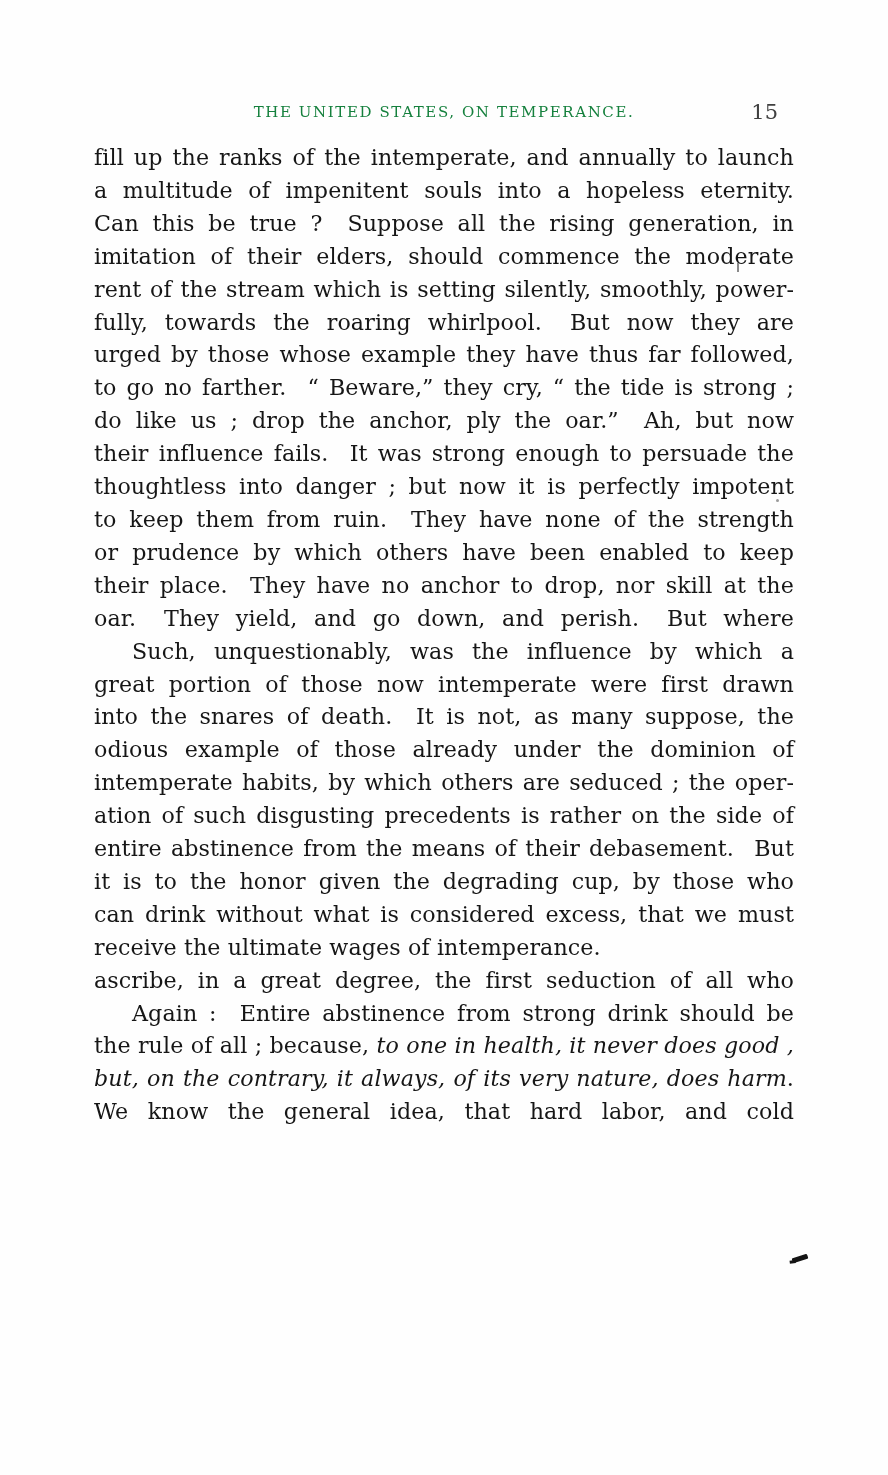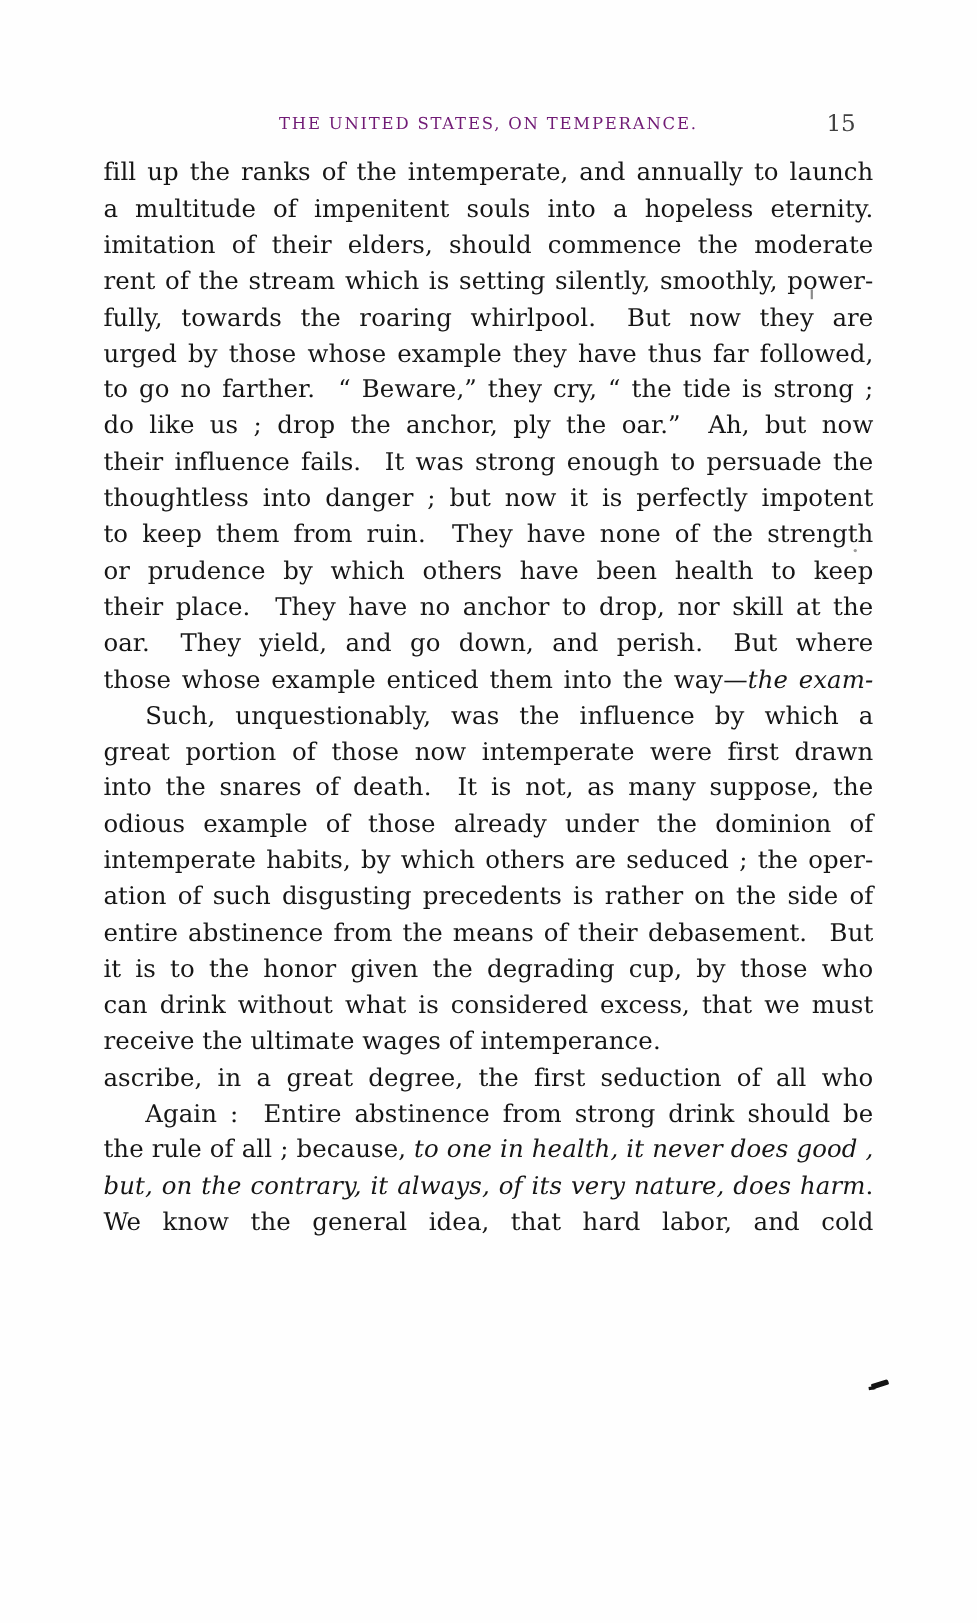--- a/index.html
+++ b/index.html
@@ -18,21 +18,21 @@
     left: 94px;
     width: 700px;
     height: 30px;
   }
   .running-title {
     position: absolute;
     left: 0; right: 0;
     text-align: center;
     font-size: 15px;
     letter-spacing: 1.6px;
-    color: #701a75;
+    color: #15803d;
     top: 3px;
   }
   .page-number {
     position: absolute;
     right: 16px;
     top: 0;
     font-size: 21px;
     color: #404040;
   }
   .text-body {
@@ -93,33 +93,33 @@
 
 <div class="page">
   <div class="header">
     <span class="running-title">THE UNITED STATES, ON TEMPERANCE.</span>
     <span class="page-number">15</span>
   </div>
 
   <div class="text-body">
       <div class="line"><span>fill up the ranks of the intemperate, and annually to launch</span></div>
       <div class="line"><span>a multitude of impenitent souls into a hopeless eternity.</span></div>
+      <div class="line"><span>Can this be true ?  Suppose all the rising generation, in</span></div>
       <div class="line"><span>imitation of their elders, should commence the moderate</span></div>
       <div class="line"><span>rent of the stream which is setting silently, smoothly, power-</span></div>
       <div class="line"><span>fully, towards the roaring whirlpool.  But now they are</span></div>
       <div class="line"><span>urged by those whose example they have thus far followed,</span></div>
       <div class="line"><span>to go no farther.  “ Beware,” they cry, “ the tide is strong ;</span></div>
       <div class="line"><span>do like us ; drop the anchor, ply the oar.”  Ah, but now</span></div>
       <div class="line"><span>their influence fails.  It was strong enough to persuade the</span></div>
       <div class="line"><span>thoughtless into danger ; but now it is perfectly impotent</span></div>
       <div class="line"><span>to keep them from ruin.  They have none of the strength</span></div>
-      <div class="line"><span>or prudence by which others have been health to keep</span></div>
+      <div class="line"><span>or prudence by which others have been enabled to keep</span></div>
       <div class="line"><span>their place.  They have no anchor to drop, nor skill at the</span></div>
       <div class="line"><span>oar.  They yield, and go down, and perish.  But where</span></div>
-      <div class="line"><span>those whose example enticed them into the way—</span><span class="it">the exam-</span></div>
       <div class="line indent"><span>Such, unquestionably, was the influence by which a</span></div>
       <div class="line"><span>great portion of those now intemperate were first drawn</span></div>
       <div class="line"><span>into the snares of death.  It is not, as many suppose, the</span></div>
       <div class="line"><span>odious example of those already under the dominion of</span></div>
       <div class="line"><span>intemperate habits, by which others are seduced ; the oper-</span></div>
       <div class="line"><span>ation of such disgusting precedents is rather on the side of</span></div>
       <div class="line"><span>entire abstinence from the means of their debasement.  But</span></div>
       <div class="line"><span>it is to the honor given the degrading cup, by those who</span></div>
       <div class="line"><span>can drink without what is considered excess, that we must</span></div>
       <div class="line short"><span>receive the ultimate wages of intemperance.</span></div>

